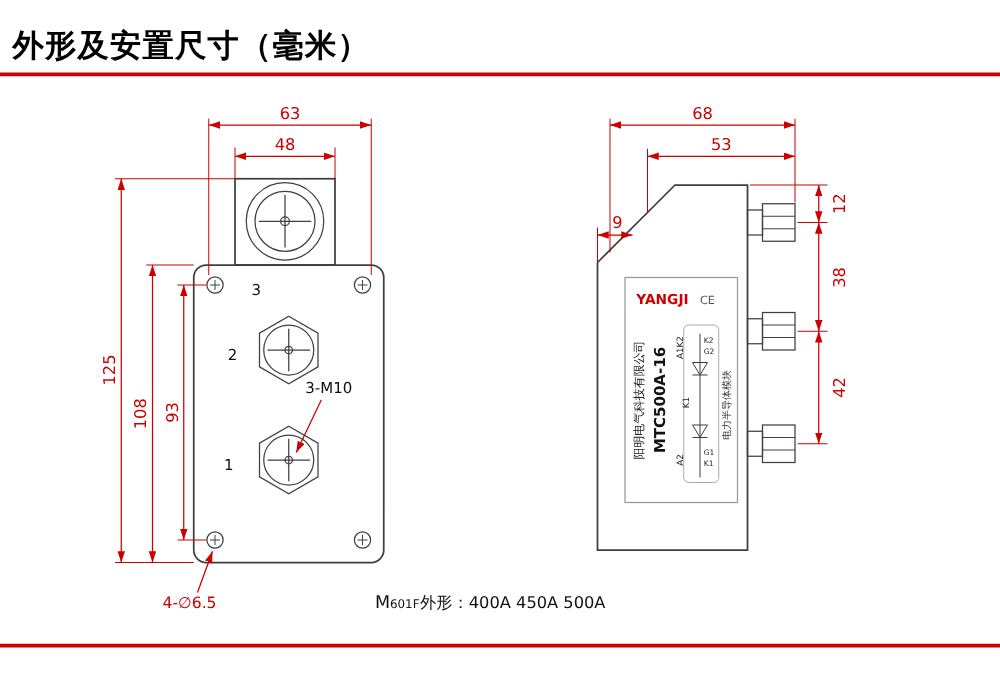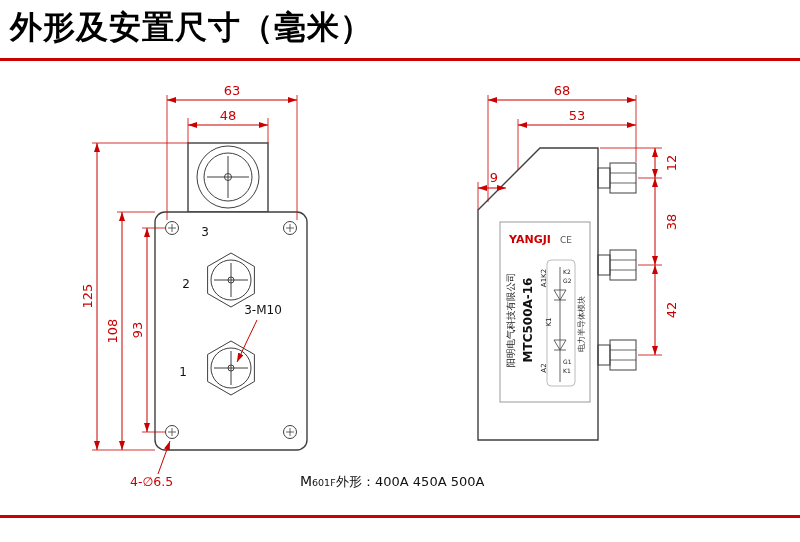--- a/index.html
+++ b/index.html
@@ -1,18 +1,18 @@
 <!DOCTYPE html>
 <html><head>
 <meta charset="utf-8">
 <style>
   html,body{margin:0;padding:0;}
   body{width:800px;height:542px;background:#fff;position:relative;overflow:hidden;
        font-family:"DejaVu Sans",sans-serif;}
-  .title{position:absolute;left:10px;top:6px;font-size:32px;font-weight:bold;color:#000;
+  .title{position:absolute;left:10px;top:20px;font-size:25px;font-weight:bold;color:#000;
          letter-spacing:1px;}
   .rule{position:absolute;left:0;width:800px;height:3px;background:#cc0000;}
   #rule-top{top:58px;}
   #rule-bottom{top:515px;}
   svg{position:absolute;left:0;top:62px;}
   svg text{font-family:"DejaVu Sans",sans-serif;}
   .dim{stroke:#cc0000;stroke-width:1;fill:none;}
   .ext{stroke:#cc0000;stroke-width:0.8;fill:none;}
   .out{stroke:#3f3f3f;stroke-width:1.4;fill:#ffffff;}
   .thin{stroke:#3f3f3f;stroke-width:1;fill:none;}

